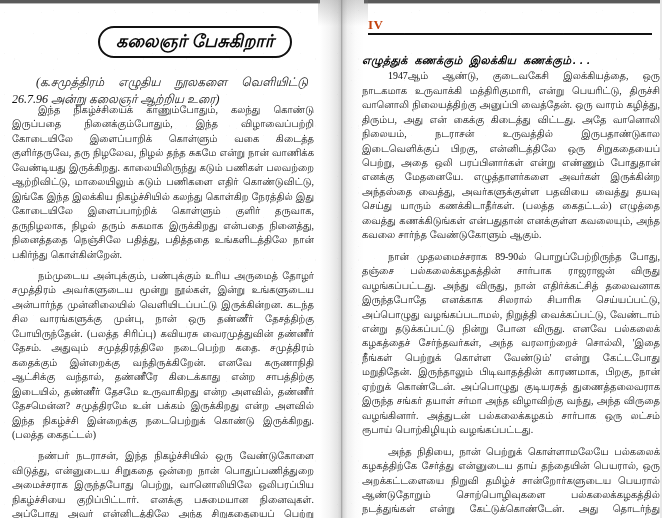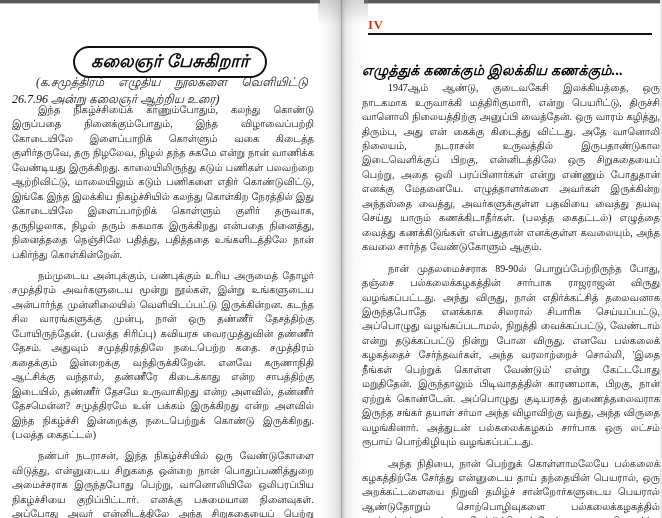--- a/index.html
+++ b/index.html
@@ -88,25 +88,24 @@
     top: 0;
     height: 518px;
     background: transparent;
   }
   .page-left  { left: 0px;   width: 330px; }
   .page-right { left: 348px; width: 314px; }
 
   
   .title-box-wrap {
     position: absolute;
-    left: 36px;
+    left: 24px;
     top: 26px;
     width: 268px;
-    text-align: center;
-    margin-top: 20px;
+    text-align: right;
   }
   .title-box {
     display: inline-block;
     border: 2.2px solid #111;
     border-radius: 16px;
     padding: 3px 16px 5px 16px;
     background: #ffffff;
   }
   .title-text {
     font-family: "Liberation Serif", "DejaVu Serif", serif;
@@ -139,27 +138,27 @@
     font-size: 9.9px;
     line-height: 1.46;
     color: #0d0d0d;
     text-align: justify;
     text-indent: 26px;
     margin: 0 0 7px 0;
     word-spacing: 0.5px;
   }
 
   .subhead {
-    font-family: Liberation Serif, serif;
+    font-family: Liberation Mono, monospace;
     font-weight: bold;
     font-style: italic;
-    font-size: 14px;
+    font-size: 11px;
     line-height: 1.3;
     color: #000;
-    margin: 22px 0 1px 0;
+    margin: 14px 0 1px 0;
     text-indent: 0;
     letter-spacing: 0.3px;
   }
 
   
   .left-flow {
     position: absolute;
     left: 12px;
     top: 103px;
     width: 302px;

